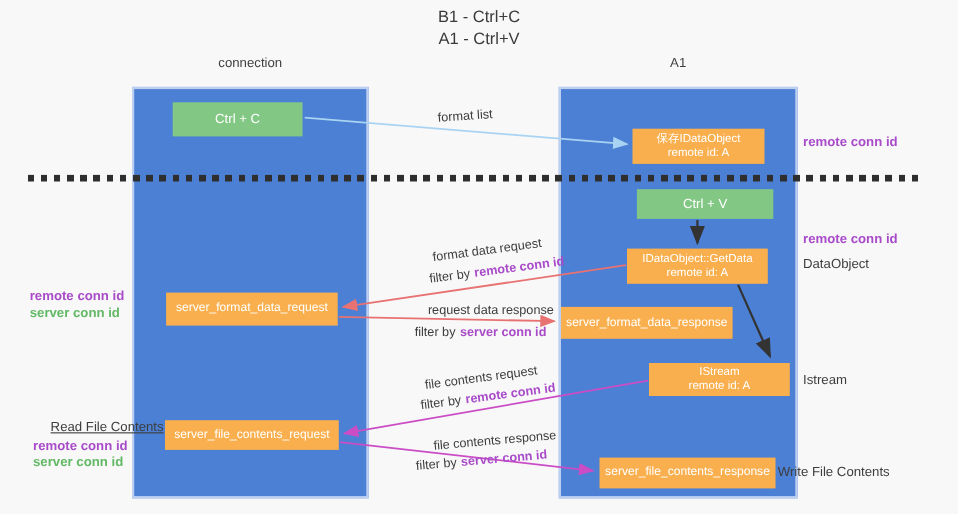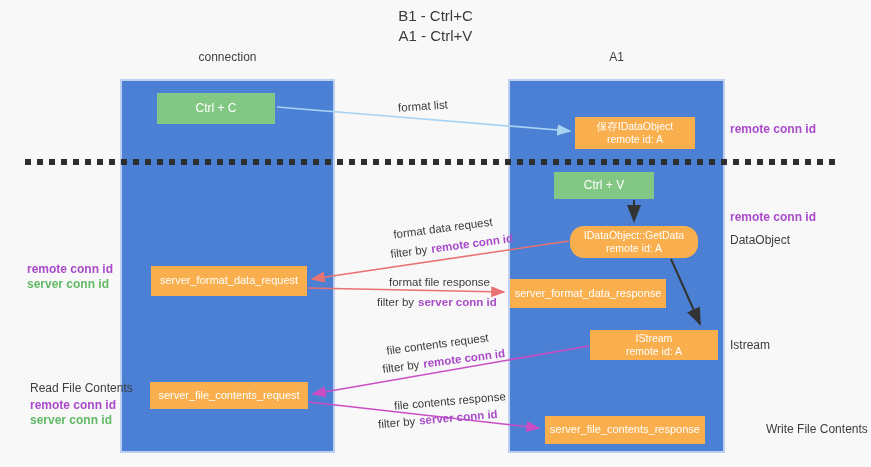--- a/index.html
+++ b/index.html
@@ -140,24 +140,24 @@
     <span>server_format_data_request</span>
   </div>
   <div class="node node-orange" style="left:150px;top:382px;width:158px;height:27px;">
     <span>server_file_contents_request</span>
   </div>
 
   <div class="node node-orange small" style="left:575px;top:117px;width:120px;height:32px;">
     <span>保存IDataObject</span>
     <span>remote id: A</span>
   </div>
-  <div class="node node-green" style="left:554px;top:172px;width:100px;height:27px;">
+  <div class="node node-green" style="left:579px;top:172px;width:124px;height:27px;">
     <span>Ctrl + V</span>
   </div>
-  <div class="node node-orange small" style="left:570px;top:226px;width:128px;height:32px;border-radius:14px;">
+  <div class="node node-orange small" style="left:570px;top:226px;width:128px;height:32px;">
     <span>IDataObject::GetData</span>
     <span>remote id: A</span>
   </div>
   <div class="node node-orange" style="left:510px;top:279px;width:156px;height:29px;">
     <span>server_format_data_response</span>
   </div>
   <div class="node node-orange small" style="left:590px;top:330px;width:128px;height:30px;">
     <span>IStream</span>
     <span>remote id: A</span>
   </div>
@@ -165,44 +165,44 @@
     <span>server_file_contents_response</span>
   </div>
 
   <div class="edge-lbl tilt4" style="left:398px;top:100px;">format list</div>
 
   <div class="edge-lbl tilt7" style="left:393px;top:222px;">format data request</div>
   <div class="edge-lbl tilt7" style="left:390px;top:240px;">
     <span class="filter-prefix">filter by</span><span class="p">remote conn id</span>
   </div>
 
-  <div class="edge-lbl" style="left:389px;top:276px;">format file response</div>
+  <div class="edge-lbl" style="left:389px;top:276px;">request data response</div>
   <div class="edge-lbl" style="left:377px;top:296px;">
     <span class="filter-prefix">filter by</span><span class="p">server conn id</span>
   </div>
 
   <div class="edge-lbl tilt7" style="left:386px;top:338px;">file contents request</div>
   <div class="edge-lbl tilt7" style="left:382px;top:355px;">
     <span class="filter-prefix">filter by</span><span class="p">remote conn id</span>
   </div>
 
   <div class="edge-lbl tilt5" style="left:394px;top:395px;">file contents response</div>
   <div class="edge-lbl tilt5" style="left:378px;top:413px;">
     <span class="filter-prefix">filter by</span><span class="p">server conn id</span>
   </div>
 
   <div class="lbl p" style="left:730px;top:122px;">remote conn id</div>
   <div class="lbl p" style="left:730px;top:210px;">remote conn id</div>
   <div class="lbl" style="left:730px;top:233px;text-align:center;">DataObject</div>
   <div class="lbl" style="left:730px;top:338px;">Istream</div>
-  <div class="lbl" style="left:766px;top:422px;">Write File Contents</div>
+  <div class="lbl" style="left:707px;top:422px;">Write File Contents</div>
 
   <div class="lbl" style="left:27px;top:262px;">
     <div class="p">remote conn id</div>
     <div class="g">server conn id</div>
   </div>
-  <div class="lbl" style="left:30px;top:381px;">Read File Contents</div>
+  <div class="lbl" style="left:46px;top:381px;text-decoration:underline;">Read File Contents</div>
   <div class="lbl" style="left:30px;top:398px;">
     <div class="p">remote conn id</div>
     <div class="g">server conn id</div>
   </div>
 
 </div>
 
 </body></html>

